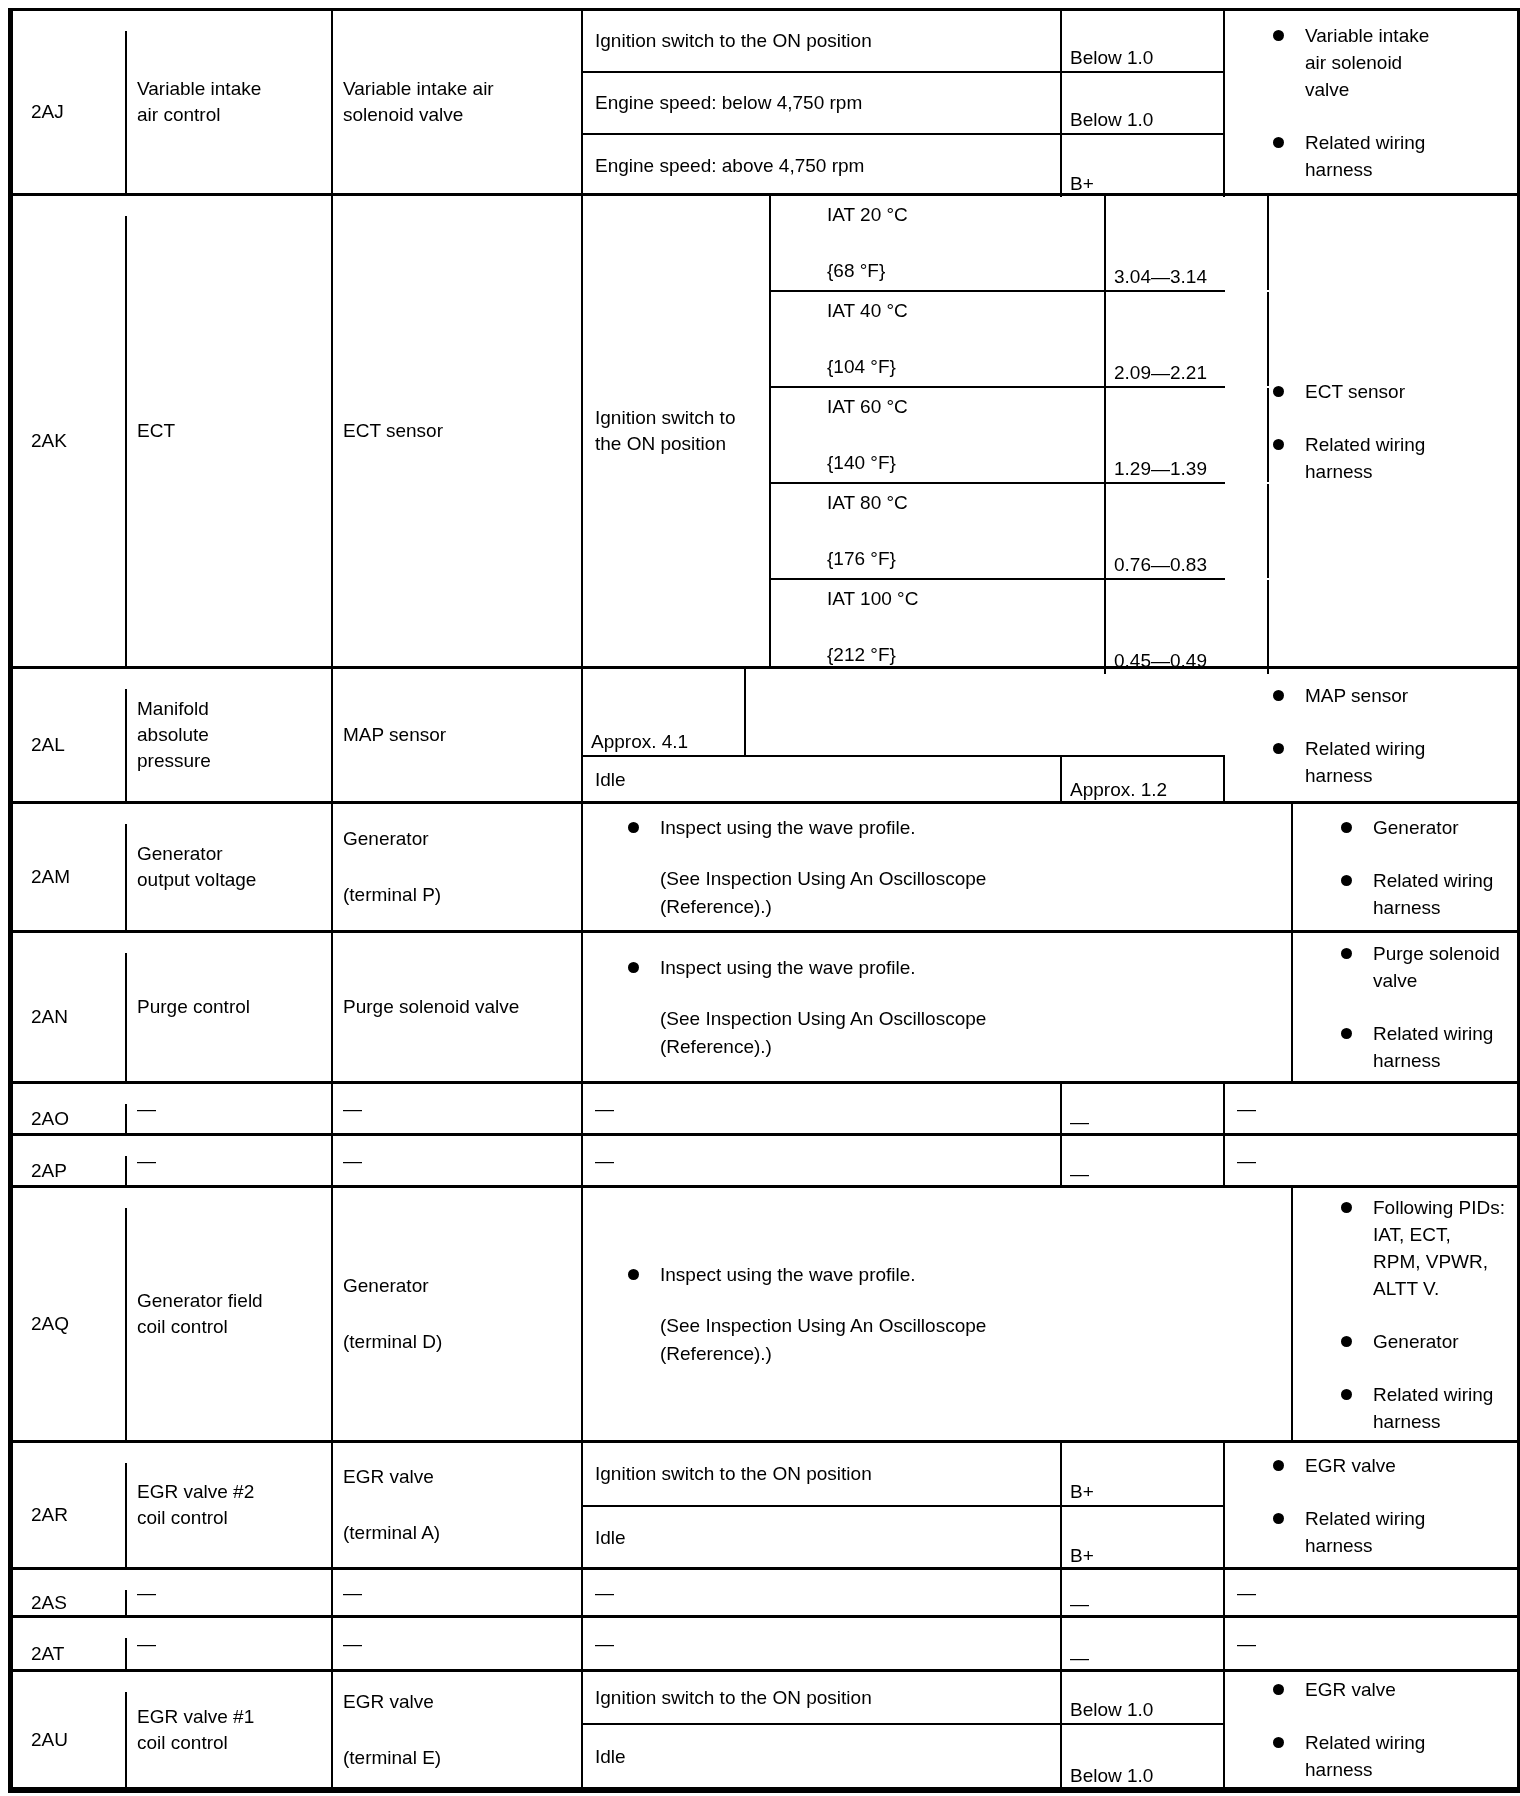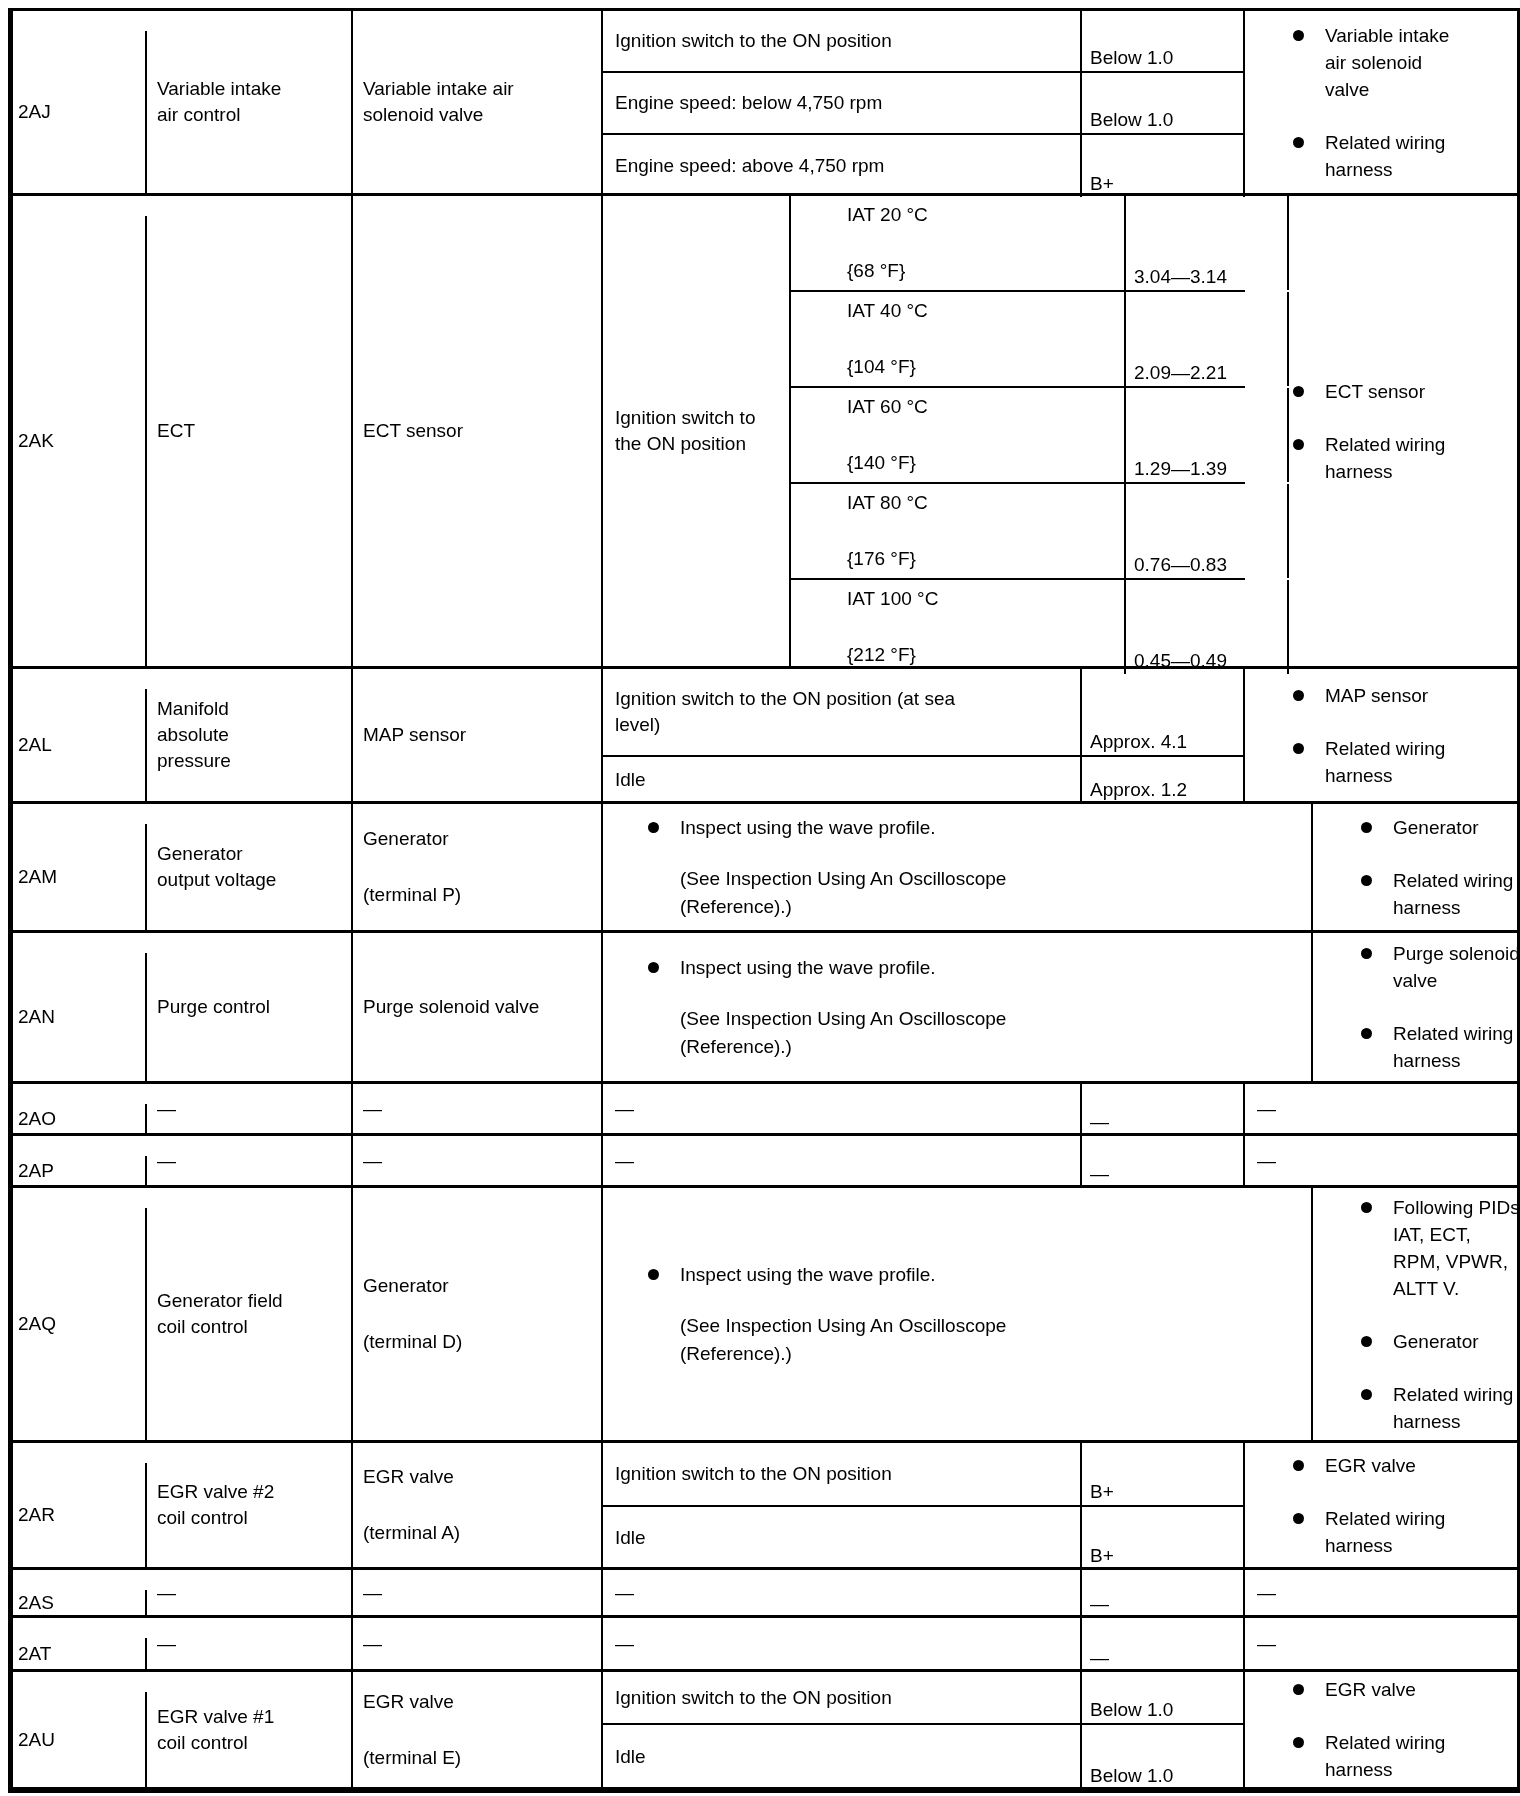--- a/index.html
+++ b/index.html
@@ -21,21 +21,21 @@
   .trow{display:flex;border-bottom:3px solid #000;}
   .trow:last-child{border-bottom:none;}
   .cell{
     border-right:2px solid #000;
     box-sizing:border-box;
     flex:none;
     display:flex;
     align-items:center;
     overflow:hidden;
   }
-  .c1{width:134px;padding-left:5px;margin-top:20px;}
+  .c1{width:114px;padding-left:18px;margin-top:20px;}
   .c2{width:206px;padding-left:10px;}
   .c3{width:250px;padding-left:10px;}
   .c4{width:479px;padding-left:12px;}
   .c4a{width:188px;padding-left:12px;}
   .c4b{width:291px;padding-left:12px;margin-left:44px;}
   .c5{width:163px;padding-left:8px;align-items:flex-end;}
   .c6{width:292px;border-right:none;padding-left:48px;}
   .c6dash{padding-left:12px;}
   .c4m{width:710px;}
   .condcol{display:flex;flex-direction:column;flex:none;width:642px;}
@@ -193,23 +193,20 @@
           <span class="wtxt">2AL</span>
         </div>
     <div class="cell c2">
           <span class="wtxt w126">Manifold absolute pressure</span>
         </div>
     <div class="cell c3">
           <span class="wtxt w210">MAP sensor</span>
         </div>
     <div class="condcol">
       <div class="subrow" style="height:86px">
-        <div class="cell c4">
-              <span class="wtxt w345">Ignition switch to the ON position (at sea level)</span>
-            </div>
         <div class="cell c5">
               <span class="wtxt">Approx. 4.1</span>
             </div>
       </div>
       <div class="subrow" style="height:46px">
         <div class="cell c4">
               <span class="wtxt">Idle</span>
             </div>
         <div class="cell c5">
               <span class="wtxt">Approx. 1.2</span>

